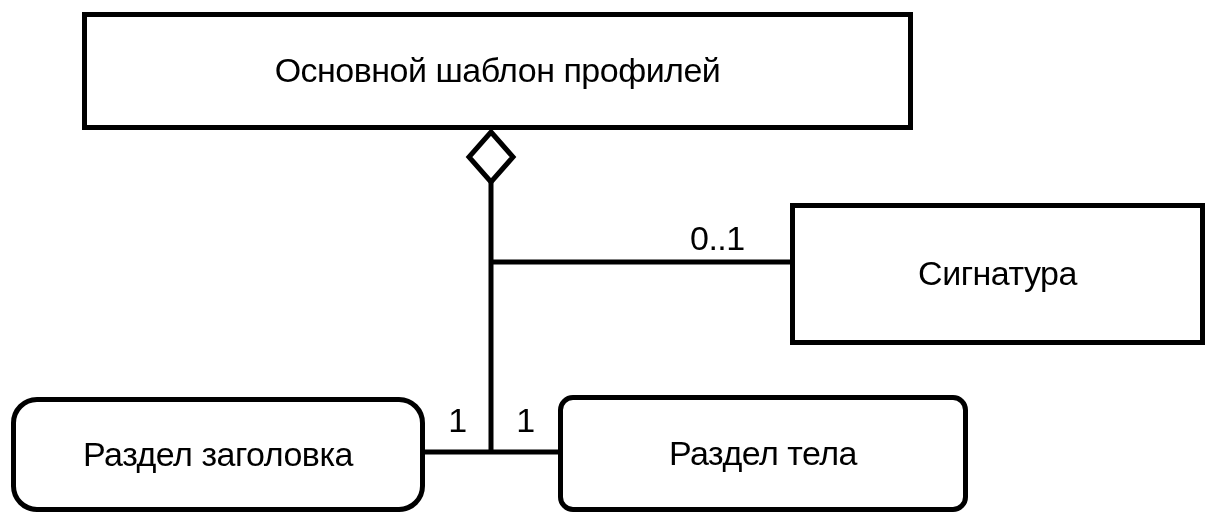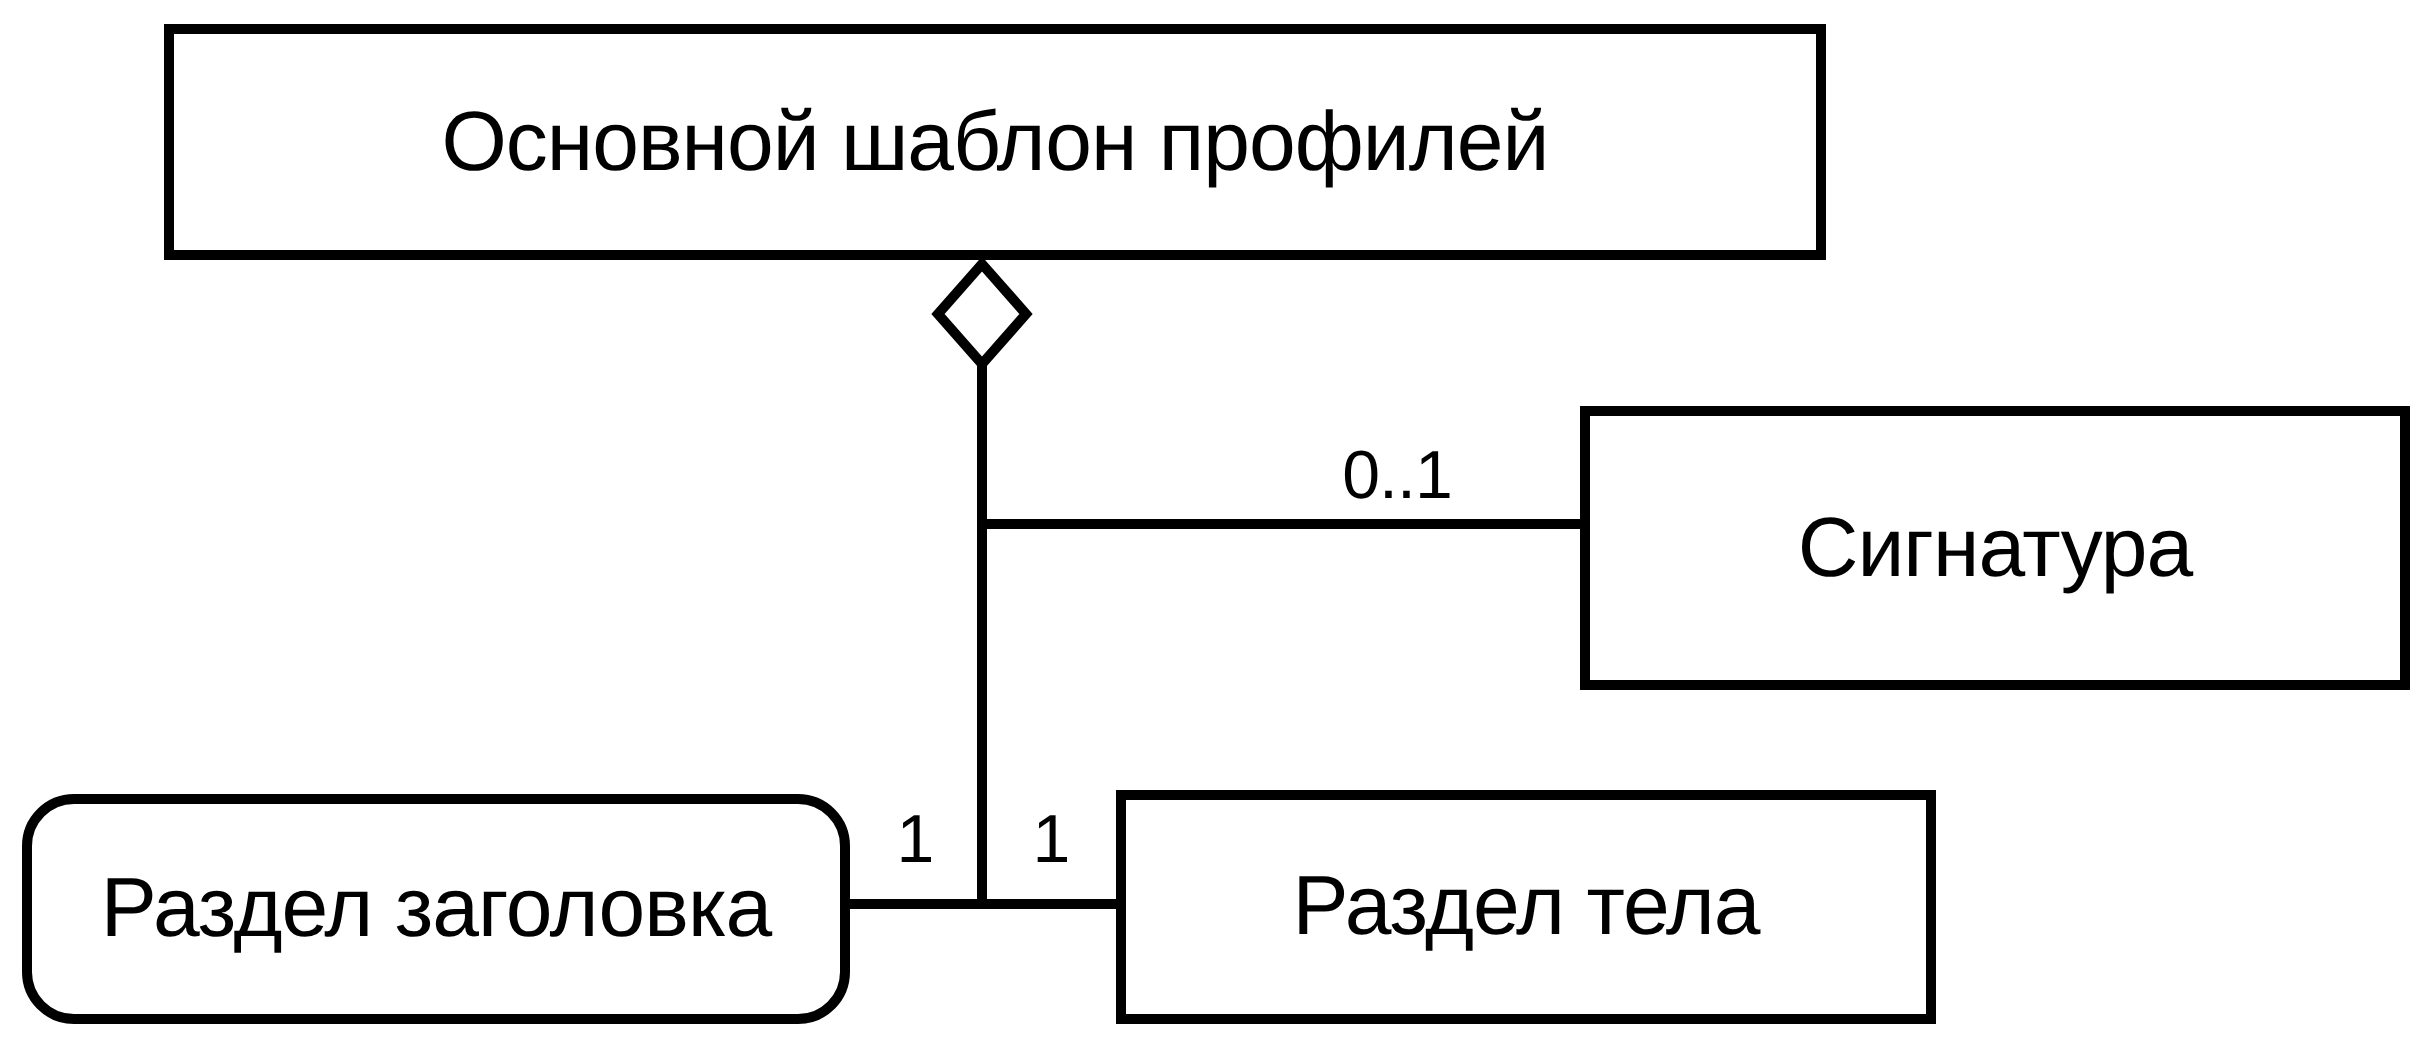--- a/index.html
+++ b/index.html
@@ -25,37 +25,37 @@
   }
   .node {
     position: absolute;
     box-sizing: border-box;
     border: 5px solid #000000;
     background: #ffffff;
     display: flex;
     align-items: center;
     justify-content: center;
     text-align: center;
-    font-size: 42px;
+    font-size: 34px;
     letter-spacing: -0.5px;
     line-height: 1.1;
     white-space: nowrap;
   }
   .node-profile-template { left: 82px;  top: 12px;  width: 831px; height: 118px; }
   .node-signature        { left: 790px; top: 203px; width: 415px; height: 142px; }
   .node-header-section   { left: 11px;  top: 397px; width: 414px; height: 115px; border-radius: 26px; }
-  .node-body-section     { left: 558px; top: 395px; width: 410px; height: 117px; }
+  .node-body-section     { left: 558px; top: 395px; width: 410px; height: 117px; border-radius: 15px; }
   .multiplicity {
     position: absolute;
     font-size: 34px;
     letter-spacing: -0.5px;
     line-height: 1;
     white-space: nowrap;
   }
-  .mult-signature { left: 656px; top: 221px; width: 85px; text-align: center; }
+  .mult-signature { left: 690px; top: 221px; width: 85px; text-align: left; }
   .mult-header    { left: 430px; top: 403px; width: 55px; text-align: center; }
   .mult-body      { left: 498px; top: 403px; width: 55px; text-align: center; }
 </style>
 </head>
 <body>
 
 <div class="canvas">
 
   <svg class="connectors" viewBox="0 0 1217 525" xmlns="http://www.w3.org/2000/svg">
     <g stroke="#000000" stroke-width="5" fill="none">

